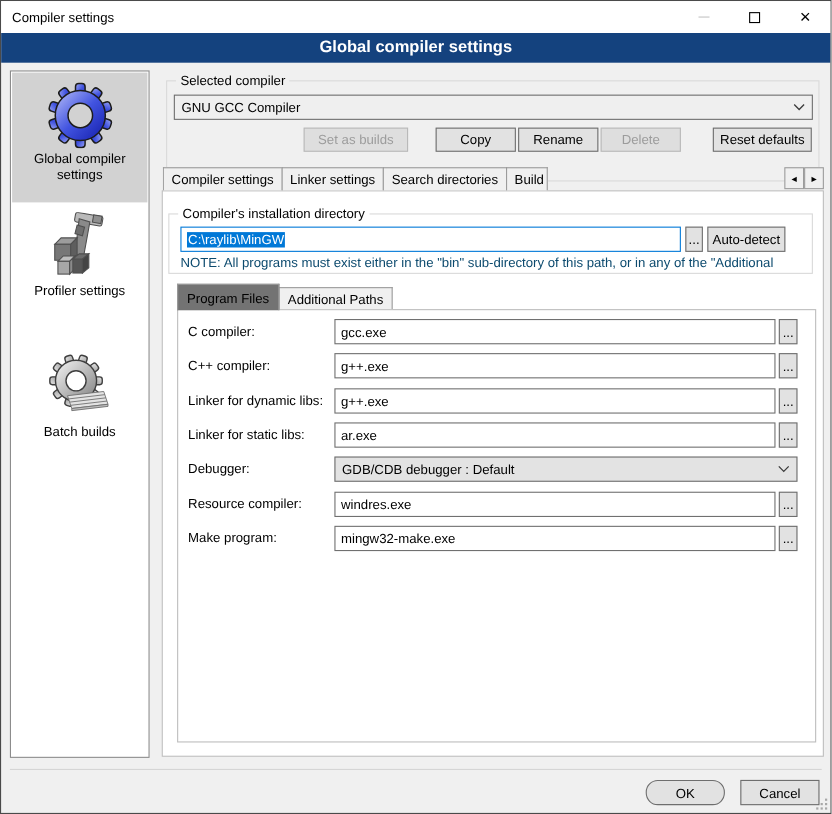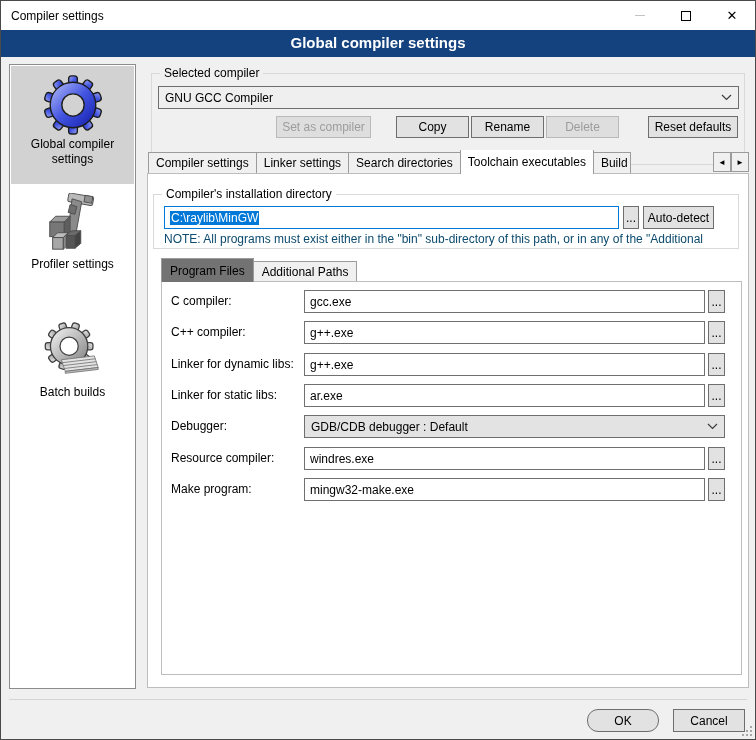--- a/index.html
+++ b/index.html
@@ -198,21 +198,21 @@
   <div class="groupbox" style="left:150px; top:72px; width:594px; height:92px;">
     <span class="gb-legend on-gray">Selected compiler</span>
   </div>
   <div class="combo" style="left:157px; top:85px; width:581px;">
     <span>GNU GCC Compiler</span>
     <svg class="chev" width="11" height="7" viewBox="0 0 11 7">
       <polyline points="1,1 5.5,5.5 10,1" stroke="#3C3C3C" stroke-width="1.2" fill="none"></polyline>
     </svg>
   </div>
   <div class="btn disabled" style="left:275px; top:115px; width:95px;">
-    <span>Set as compiler</span>
+    <span>Set as builds</span>
   </div>
   <div class="btn" style="left:395px; top:115px; width:73px;">
     <span>Copy</span>
   </div>
   <div class="btn" style="left:470px; top:115px; width:73px;">
     <span>Rename</span>
   </div>
   <div class="btn disabled" style="left:545px; top:115px; width:73px;">
     <span>Delete</span>
   </div>
@@ -222,23 +222,20 @@
 
   <div class="tabstrip">
     <div class="tab">
       <span>Compiler settings</span>
     </div>
     <div class="tab">
       <span>Linker settings</span>
     </div>
     <div class="tab">
       <span>Search directories</span>
-    </div>
-    <div class="tab active">
-      <span>Toolchain executables</span>
     </div>
     <div class="tab clip">
       <span>Build options</span>
     </div>
   </div>
   <div class="tab-scroll" style="left:712px;">
     <span>◄</span>
   </div>
   <div class="tab-scroll" style="left:730px;">
     <span>►</span>

